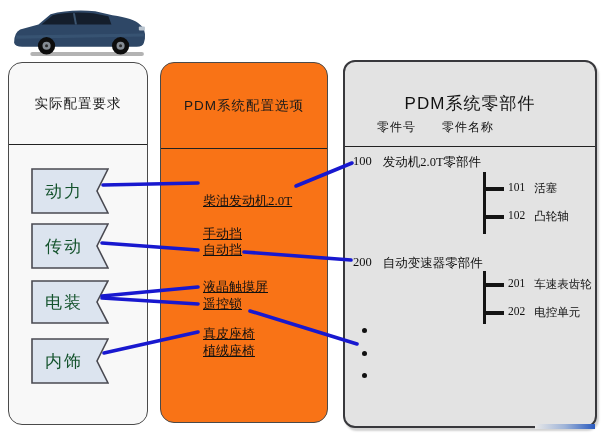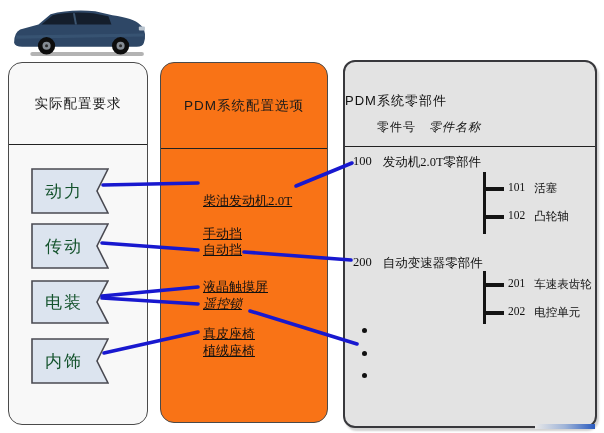--- a/index.html
+++ b/index.html
@@ -33,25 +33,25 @@
   .req-box .lbl { position:absolute; left:0; top:0; width:66px; height:100%;
                   display:flex; align-items:center; justify-content:center;
                   font-size:17px; letter-spacing:2px; color:#14532d; }
 
   
   .opt { position:absolute; left:42px; white-space:nowrap;
          font-family:"Liberation Serif", serif; font-size:13px; color:#111;
          text-decoration:underline; line-height:15px; }
 
   
-  .r-title { position:absolute; left:0; top:30px; width:100%; 
-             font-size:13px; letter-spacing:1px; color:#111; }
+  .r-title { position:absolute; left:0; top:30px; width:100%; text-align:center;
+             font-size:17px; letter-spacing:1px; color:#111; }
   .r-cols  { position:absolute; top:57px; font-size:12px; letter-spacing:1px; color:#111;margin-left:24px; }
   .r-col-no   { left:8px; }
-  .r-col-name { left:60px;font-style:italic; }
+  .r-col-name { left:73px; }
   .r-divider { position:absolute; left:0; top:84px; width:100%; height:0;
                border-top:1.5px solid #222; }
   .grp, .child { position:absolute; display:flex; white-space:nowrap;
                  font-family:"Liberation Serif", serif; color:#111; }
   .grp   { gap:11px; font-size:12.5px; }
   .child { gap:9px;  font-size:11.5px; }
   .vline { position:absolute; width:2.5px; background:#141414; }
   .tick  { position:absolute; width:21px; height:4px; background:#141414; }
   .dot   { position:absolute; width:5px; height:5px; border-radius:50%; background:#111; }
 
@@ -125,21 +125,21 @@
       <span class="lbl">内饰</span>
     </div>
   </div>
 
   <div class="panel panel-mid">
     <div class="panel-header">PDM系统配置选项</div>
     <span class="opt" style="top:130px;">柴油发动机2.0T</span>
     <span class="opt" style="top:163px;">手动挡</span>
     <span class="opt" style="top:179px;">自动挡</span>
     <span class="opt" style="top:216px;">液晶触摸屏</span>
-    <span class="opt" style="top:233px;font-style:italic;">遥控锁</span>
+    <span class="opt" style="top:233px;">遥控锁</span>
     <span class="opt" style="top:263px;">真皮座椅</span>
     <span class="opt" style="top:280px;">植绒座椅</span>
   </div>
 
   <div class="panel panel-right">
     <div class="r-title">PDM系统零部件</div>
     <span class="r-cols r-col-no">零件号</span>
     <span class="r-cols r-col-name">零件名称</span>
     <div class="r-divider"></div>
 

